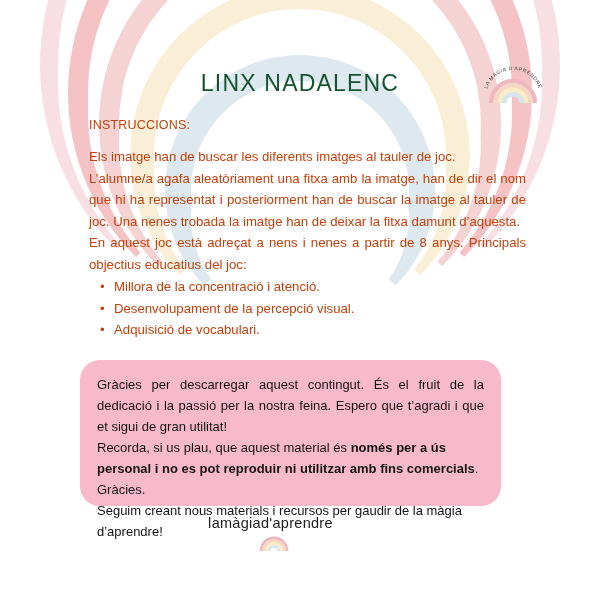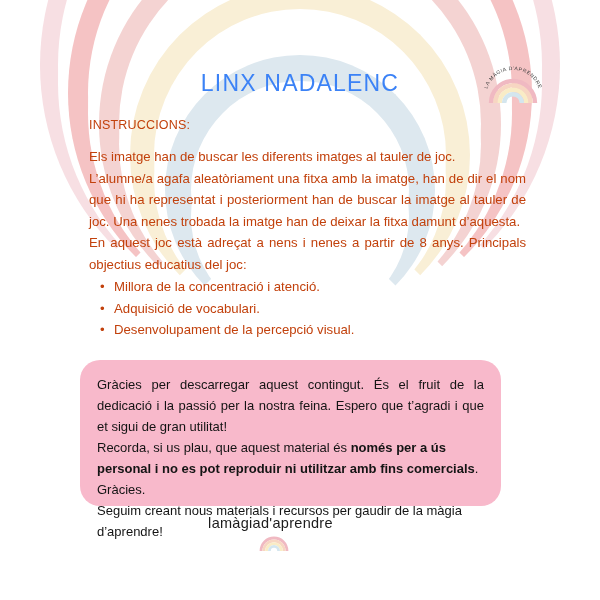--- a/index.html
+++ b/index.html
@@ -31,21 +31,21 @@
     box-sizing:border-box;
   }
 
   
   .title{
     position:absolute;
     top:70px;left:0;width:600px;
     text-align:center;
     font-size:23px;
     letter-spacing:1.2px;
-    color:#3b82f6;
+    color:#14532d;
     font-weight:400;
     z-index:3;
   }
   .brand-logo{
     position:absolute;
     left:477px;top:57px;
     width:72px;height:50px;
     z-index:3;
   }
 
@@ -163,22 +163,22 @@
     </svg>
   </div>
 
   <div class="content">
     <p class="instr-head">INSTRUCCIONS:</p>
     <p class="para single">Els imatge han de buscar les diferents imatges al tauler de joc.</p>
     <p class="para">L’alumne/a agafa aleatòriament una fitxa amb la imatge, han de dir el nom que hi ha representat i posteriorment han de buscar la imatge al tauler de joc. Una nenes trobada la imatge han de deixar la fitxa damunt d’aquesta.</p>
     <p class="para">En aquest joc està adreçat a nens i nenes a partir de 8 anys. Principals objectius educatius del joc:</p>
     <ul class="objectives">
       <li>Millora de la concentració i atenció.</li>
+      <li>Desenvolupament de la percepció visual.</li>
       <li>Adquisició de vocabulari.</li>
-      <li>Desenvolupament de la percepció visual.</li>
     </ul>
   </div>
 
   <div class="notice">
     <p>Gràcies per descarregar aquest contingut. És el fruit de la dedicació i la passió per la nostra feina. Espero que t’agradi i que et sigui de gran utilitat!</p>
     <p class="left"><span>Recorda, si us plau, que aquest material és </span><b>només per a ús personal i no es pot reproduir ni utilitzar amb fins comercials</b><span>.</span></p>
     <p class="left">Gràcies.</p>
     <p class="left">Seguim creant nous materials i recursos per gaudir de la màgia d’aprendre!</p>
   </div>
 

